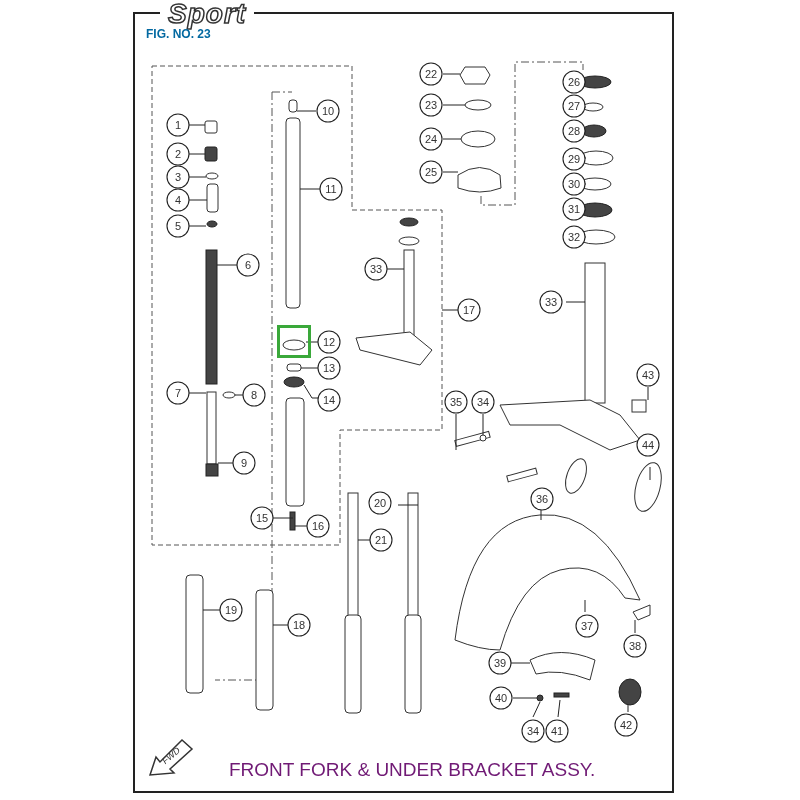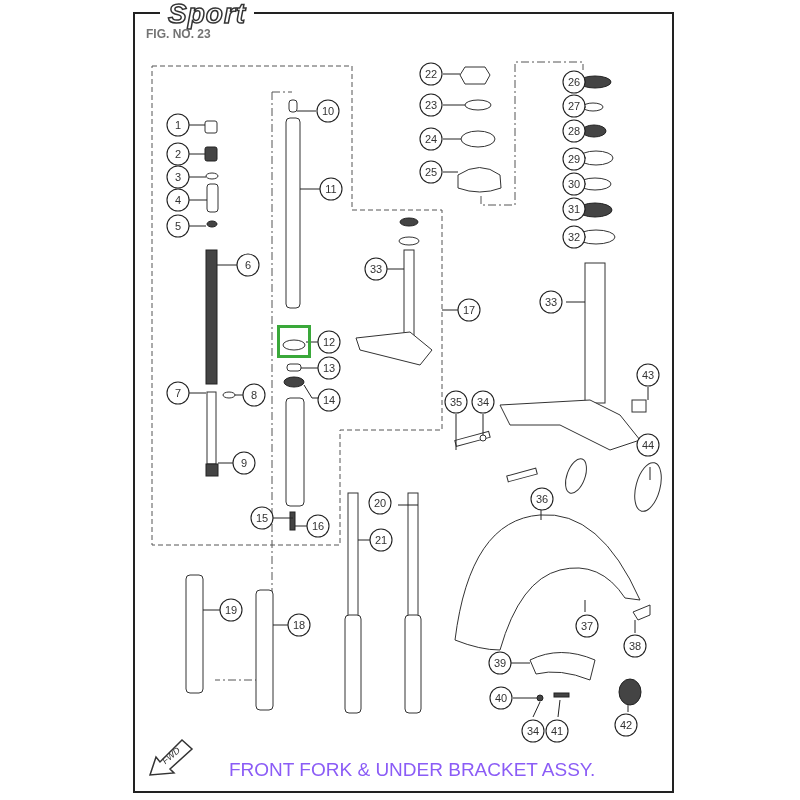--- a/index.html
+++ b/index.html
@@ -1,20 +1,20 @@
 <!DOCTYPE html>
 <html><head>
 <meta charset="utf-8">
 <style>
   html,body{margin:0;padding:0;background:#fff;}
   body{width:800px;height:800px;position:relative;overflow:hidden;font-family:"Liberation Sans",sans-serif;}
   #frame{position:absolute;left:133px;top:12px;width:541px;height:781px;border:2px solid #222;box-sizing:border-box;}
   #logo{position:absolute;left:160px;top:-2px;padding:0 8px;background:#fff;font-family:"Liberation Sans",sans-serif;font-style:italic;font-weight:bold;font-size:28px;color:#fff;-webkit-text-stroke:1.5px #333;letter-spacing:1px;}
-  #fig-no{position:absolute;left:146px;top:27px;font-size:12px;font-weight:bold;color:#737373;}
-  #caption{position:absolute;left:229px;top:759px;font-size:19px;color:#8b5cf6;}
+  #fig-no{position:absolute;left:146px;top:27px;font-size:12px;font-weight:bold;color:#0369a1;}
+  #caption{position:absolute;left:229px;top:759px;font-size:19px;color:#701a75;}
   svg#diagram{position:absolute;left:0;top:0;}
   .callout circle{fill:#fff;stroke:#222;stroke-width:1.1;}
   .callout text{font-family:"Liberation Sans",sans-serif;font-size:11px;fill:#333;text-anchor:middle;dominant-baseline:central;}
   .leader{stroke:#222;stroke-width:1;fill:none;}
   .part{fill:#fff;stroke:#333;stroke-width:1;}
   .dark{fill:#444;stroke:#222;stroke-width:1;}
   .dash{stroke:#555;stroke-width:1;fill:none;stroke-dasharray:5,3;}
   .dashdot{stroke:#555;stroke-width:1;fill:none;stroke-dasharray:8,3,2,3;}
   #highlight{position:absolute;left:277px;top:325px;width:34px;height:33px;border:3px solid #3aa83a;box-sizing:border-box;}
   #fwd{position:absolute;left:146px;top:735px;}

